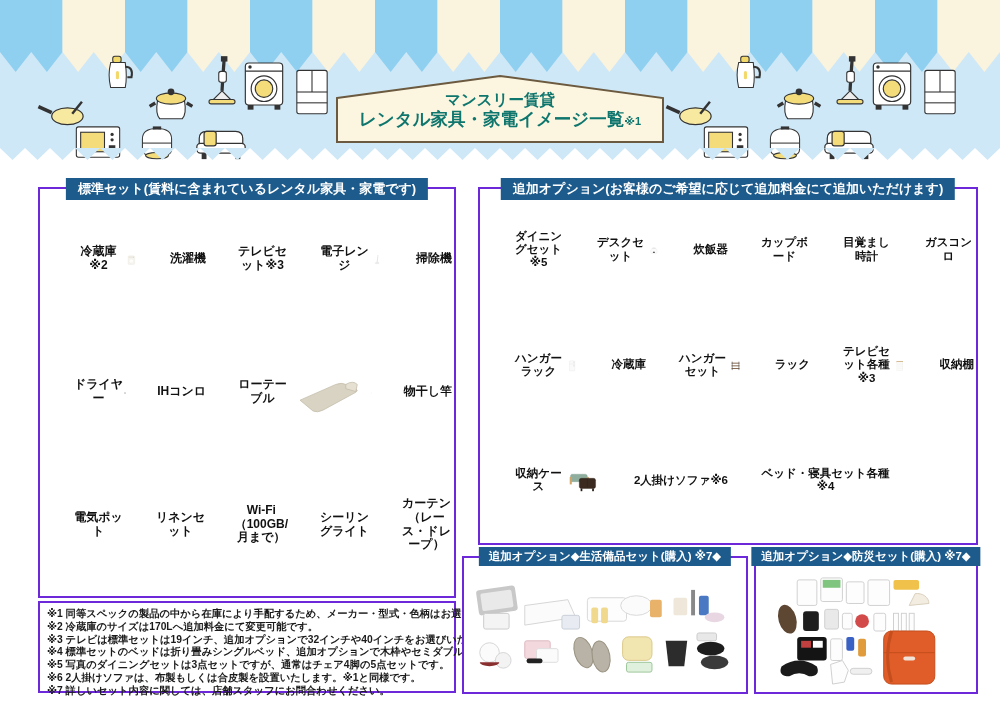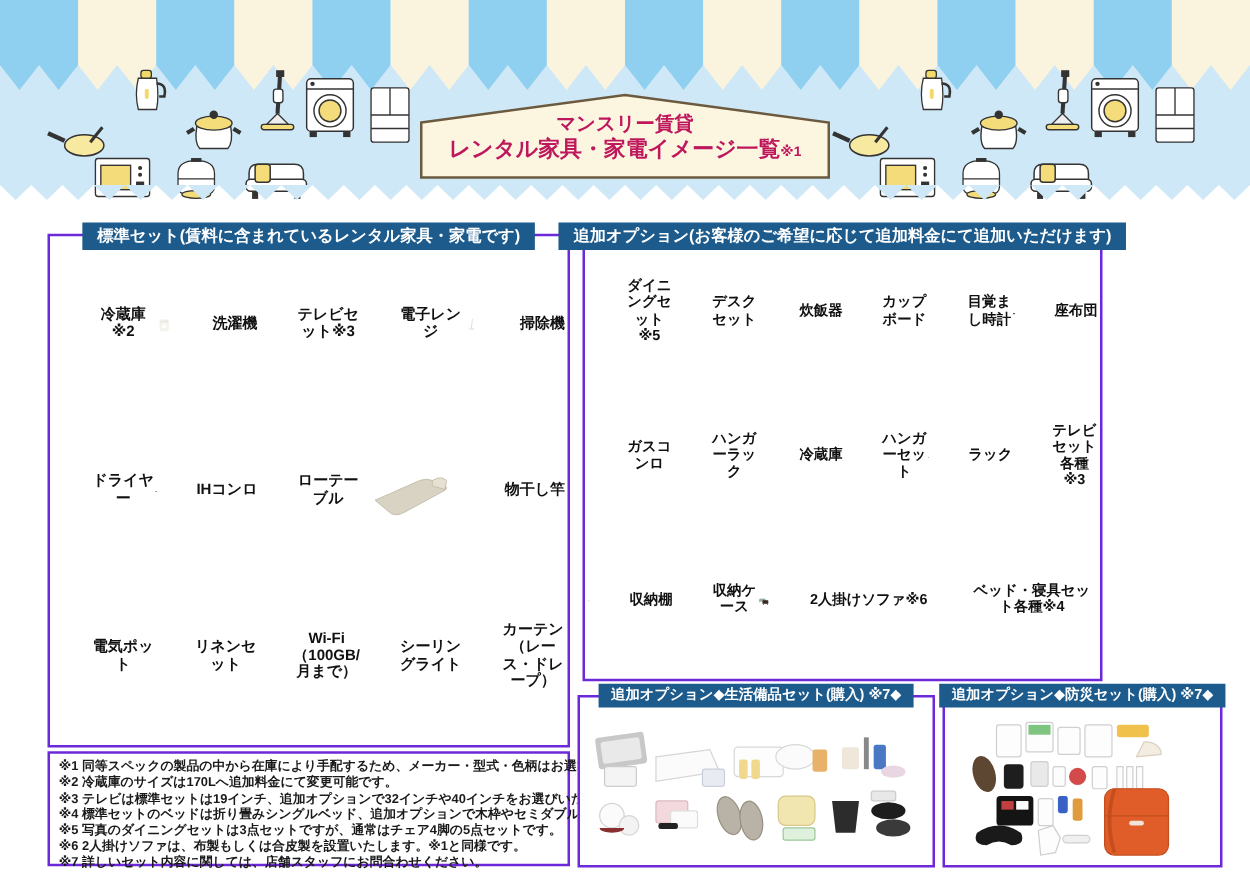--- a/index.html
+++ b/index.html
@@ -4,31 +4,31 @@
 <style>
   html,body{margin:0;padding:0;background:#fff;}
   .page{position:relative;width:1000px;height:706px;background:#fff;overflow:hidden;
         font-family:"Liberation Sans","DejaVu Sans",sans-serif;color:#1a1a1a;}
   
   .banner{position:absolute;left:0;top:0;width:1000px;height:148px;background:#cfe8f7;}
   .awning{position:absolute;left:0;top:0;width:1000px;height:78px;}
   .banner-teeth{position:absolute;left:0;top:148px;width:1000px;height:13px;display:block;}
   .title-house{position:absolute;left:335px;top:74px;width:330px;height:70px;}
   .title-house svg{position:absolute;left:0;top:0;width:100%;height:100%;}
-  .title-text{position:absolute;left:0;top:16px;width:100%;text-align:center;font-weight:bold;color:#be185d;}
+  .title-text{position:absolute;left:0;top:16px;width:100%;text-align:center;font-weight:bold;color:#0f766e;}
   .title-line1{font-size:15.5px;line-height:1.25;}
   .title-line2{font-size:17.5px;line-height:1.2;}
   .title-note{font-size:11px;font-weight:bold;}
   .icon-cluster{position:absolute;top:46px;width:320px;height:104px;}
   .icon-cluster.left{left:28px;} .icon-cluster.right{left:656px;}
   .bicon{position:absolute;} .bicon svg{display:block;width:100%;height:100%;}
   
   .panel,.purchase-box,.footnotes{position:absolute;background:#fff;border:2px solid #6d28d9;box-sizing:border-box;}
   .left-panel{left:38px;top:187px;width:418px;height:411px;}
-  .right-panel{left:466px;top:187px;width:416px;height:358px;}
+  .right-panel{left:478px;top:187px;width:500px;height:358px;}
   .footnotes{left:38px;top:601px;width:418px;height:92px;padding:5px 7px;}
   .box1{left:462px;top:556px;width:286px;height:138px;}
   .box2{left:754px;top:556px;width:224px;height:138px;}
   .panel-header{position:absolute;top:-11px;left:50%;transform:translateX(-50%);
       background:#1c5b8c;color:#fff;font-weight:bold;font-size:13px;line-height:1.1;
       padding:4px 12px;white-space:nowrap;}
   .panel-header.small{font-size:11.5px;padding:3px 10px;}
   
   .grid{display:grid;width:100%;height:100%;padding:4px 2px;box-sizing:border-box;}
   .grid5{grid-template-columns:repeat(5,1fr);grid-template-rows:repeat(3,1fr);}
@@ -464,29 +464,20 @@
             <svg viewBox="0 0 110 84">
               <circle cx="55" cy="42" r="25" fill="#d98f9b" stroke="#c27983"></circle>
               <circle cx="55" cy="42" r="19" fill="#fdfdfd"></circle>
               <line x1="55" y1="42" x2="55" y2="29" stroke="#333" stroke-width="2"></line>
               <line x1="55" y1="42" x2="64" y2="46" stroke="#333" stroke-width="2"></line>
               <circle cx="38" cy="21" r="5" fill="#d98f9b"></circle>
               <circle cx="72" cy="21" r="5" fill="#d98f9b"></circle>
             </svg>
           </div>
           <div class="lbl">目覚まし時計</div>
-        </div>
-        <div class="cell">
-          <div class="photo">
-            <svg viewBox="0 0 110 84">
-              <rect x="26" y="18" width="58" height="46" rx="10" fill="#252e47"></rect>
-              <rect x="32" y="24" width="46" height="34" rx="8" fill="none" stroke="#394362" stroke-dasharray="3 3"></rect>
-            </svg>
-          </div>
-          <div class="lbl">座布団</div>
         </div>
         <div class="cell">
           <div class="photo">
             <svg viewBox="0 0 110 84">
               <rect x="20" y="26" width="70" height="30" rx="3" fill="#1b1b1b"></rect>
               <circle cx="38" cy="36" r="9" fill="none" stroke="#4a4a4a" stroke-width="3"></circle>
               <circle cx="70" cy="36" r="9" fill="none" stroke="#4a4a4a" stroke-width="3"></circle>
               <rect x="24" y="50" width="62" height="4" fill="#333"></rect>
             </svg>
           </div>

